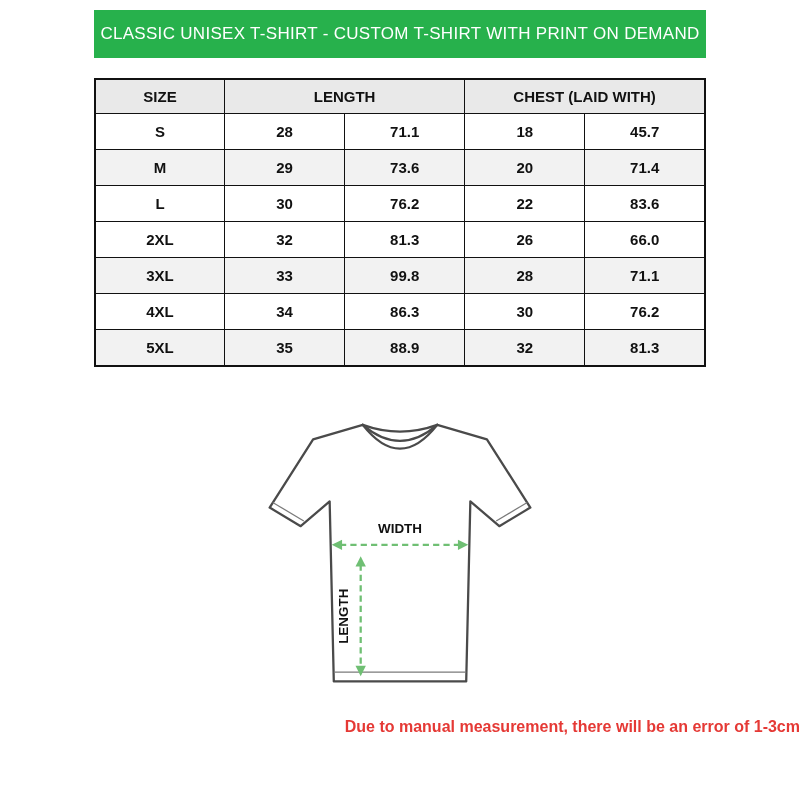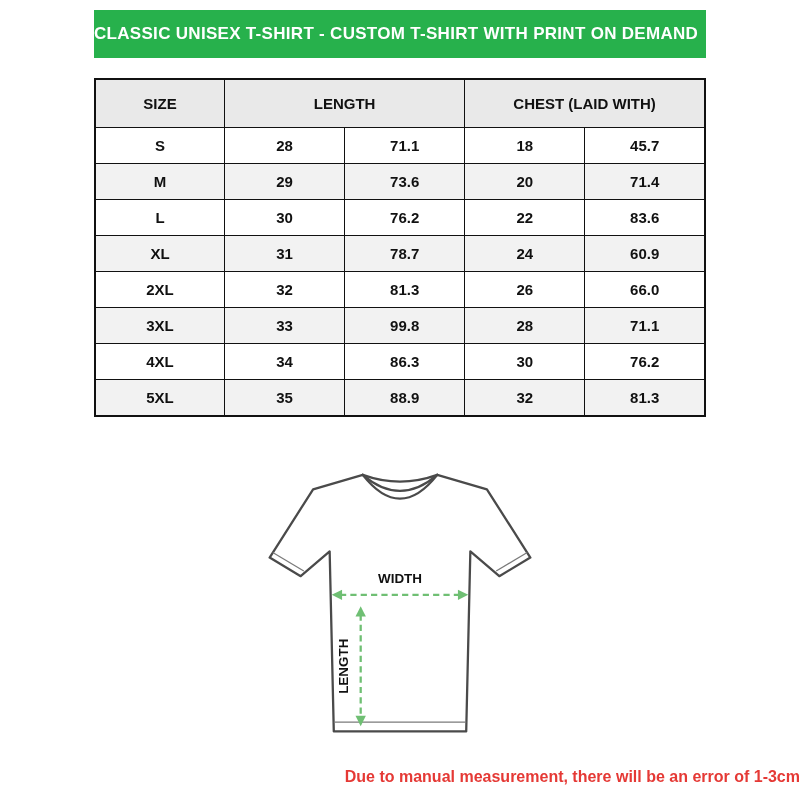--- a/index.html
+++ b/index.html
@@ -15,23 +15,24 @@
   .page {
     width: 800px;
     height: 800px;
     position: relative;
   }
   .banner {
     width: 612px;
     margin: 10px auto 0;
     background: #27b14c;
     color: #ffffff;
-    font-weight: bold;
+    font-weight: normal;
     font-size: 17px;
     letter-spacing: 0.3px;
+    text-align: center;
     padding: 14px 0;
     box-sizing: border-box;
   }
   table.size-chart {
     width: 612px;
     margin: 20px auto 0;
     border-collapse: collapse;
     table-layout: fixed;
     border: 2px solid #111;
   }
@@ -39,21 +40,21 @@
   table.size-chart td {
     border: 1px solid #111;
     text-align: center;
     font-weight: bold;
     font-size: 15px;
     color: #111;
     padding: 9px 4px;
   }
   table.size-chart thead th {
     background: #e9e9e9;
-    padding: 15px 4px;
+    padding: 8px 4px;
     font-size: 15px;
   }
   table.size-chart tr.alt {
     background: #f2f2f2;
   }
   .diagram-wrap {
     width: 330px;
     margin: 33px auto 0;
   }
   .diagram-wrap svg {
@@ -96,27 +97,20 @@
         <td>73.6</td>
         <td>20</td>
         <td>71.4</td>
       </tr>
       <tr>
         <td>L</td>
         <td>30</td>
         <td>76.2</td>
         <td>22</td>
         <td>83.6</td>
-      </tr>
-      <tr class="alt">
-        <td>XL</td>
-        <td>31</td>
-        <td>78.7</td>
-        <td>24</td>
-        <td>60.9</td>
       </tr>
       <tr>
         <td>2XL</td>
         <td>32</td>
         <td>81.3</td>
         <td>26</td>
         <td>66.0</td>
       </tr>
       <tr class="alt">
         <td>3XL</td>

